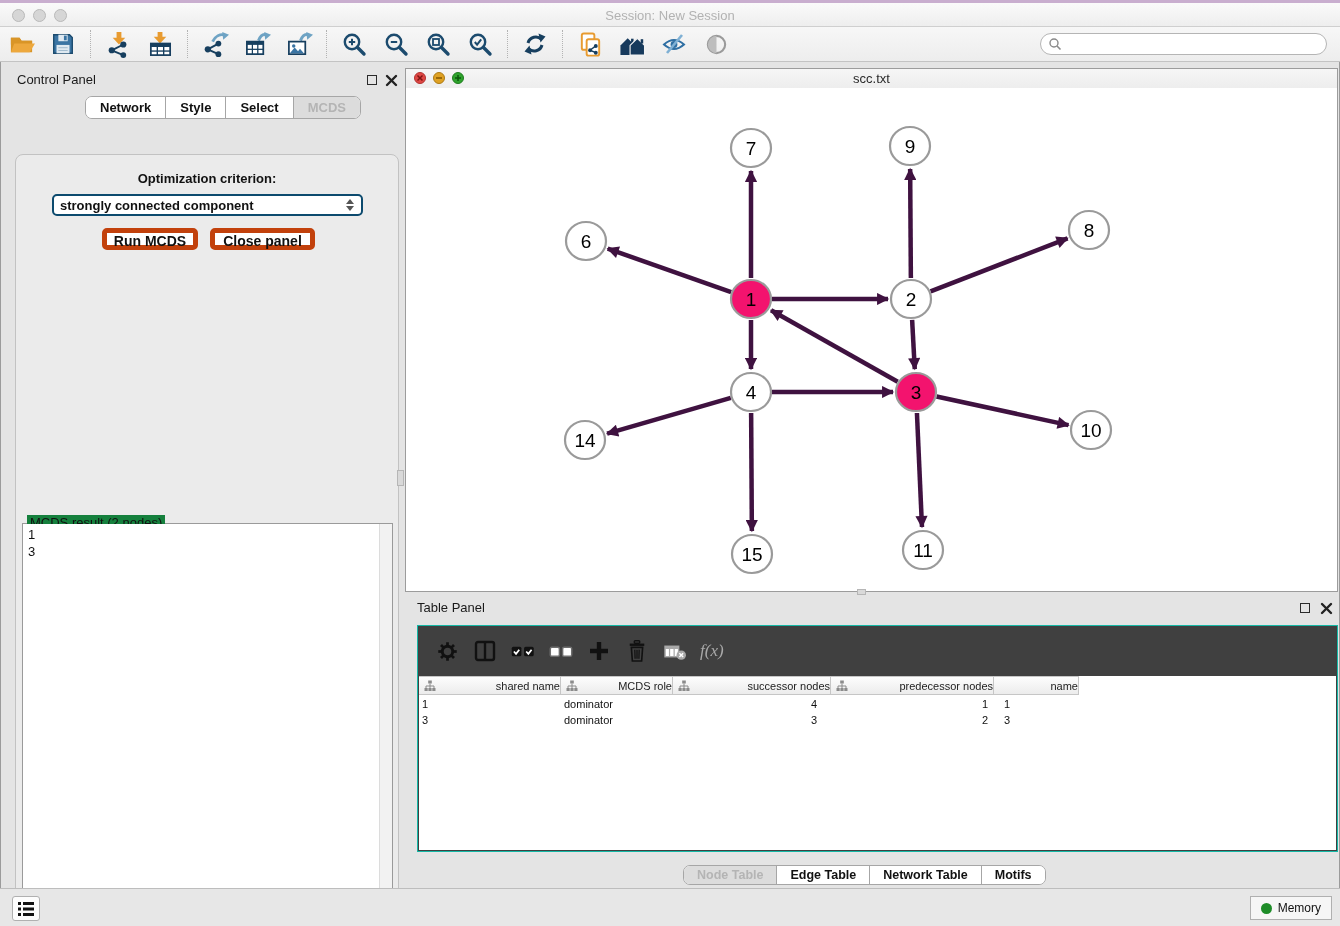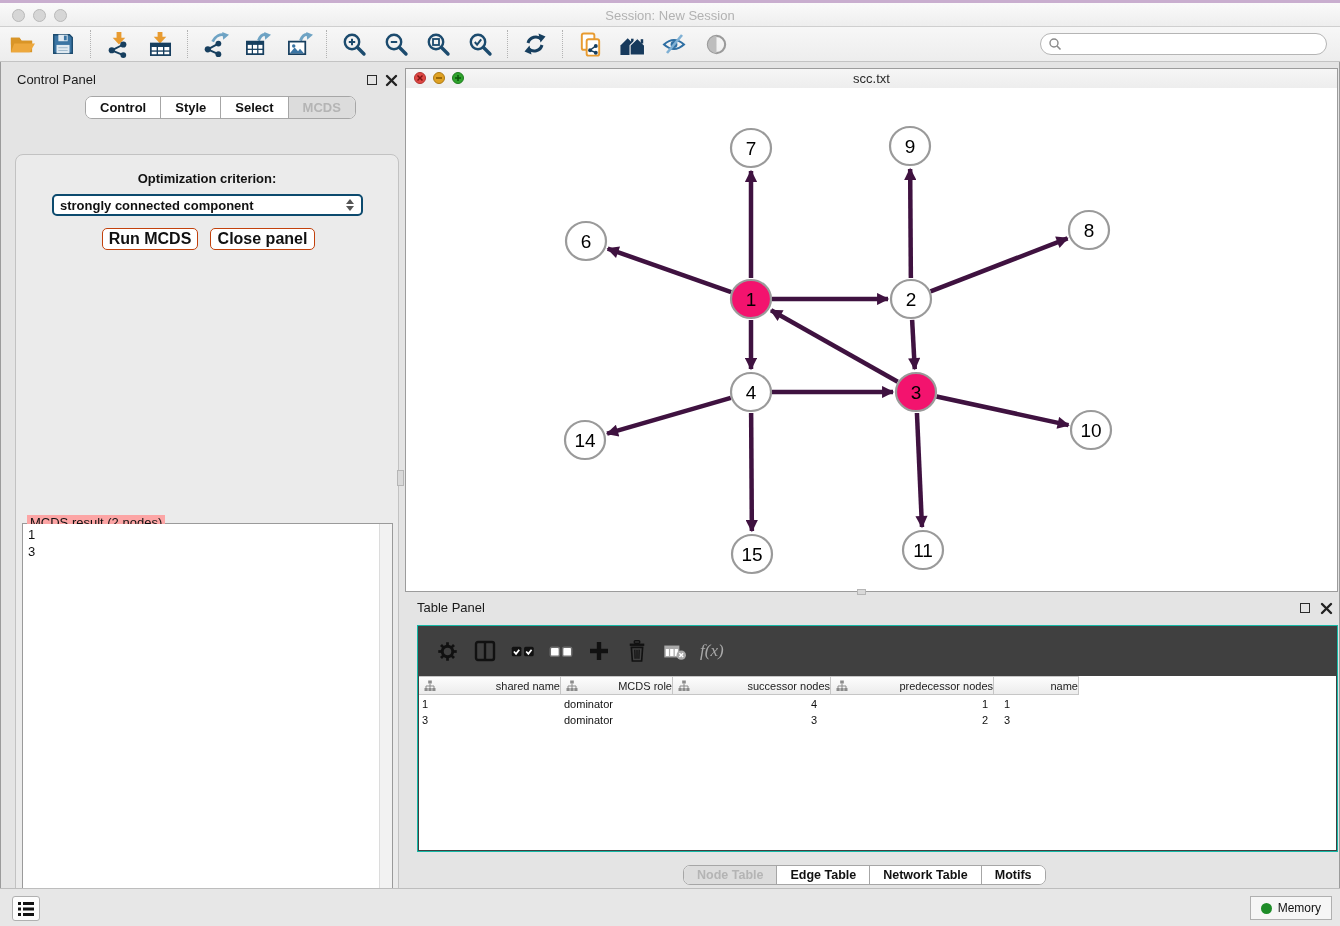--- a/index.html
+++ b/index.html
@@ -39,28 +39,28 @@
 
   .cp-content { position:absolute; left:8px; top:56px; width:384px; height:762px;
     background:#ebebeb; border:1px solid #c2c2c2; border-radius:8px 8px 0 0;margin-top:36px; }
   .opt-label { position:absolute; left:0; right:0; top:16px; text-align:center; font-size:13px; font-weight:bold; color:#111; }
   .dropdown { position:absolute; left:36px; top:39px; width:311px; height:22px; background:#fff;
     border:2px solid #0c4a6e; border-radius:5px; display:flex; align-items:center; padding:8px 6px; }
   .dropdown .dd-text { flex:1; font-size:13px; font-weight:bold; color:#111; }
   .dd-arrows { width:10px; display:flex; flex-direction:column; align-items:center; gap:2px; }
   .dd-arrows .up { width:0; height:0; border-left:4px solid transparent; border-right:4px solid transparent; border-bottom:5px solid #555; }
   .dd-arrows .down { width:0; height:0; border-left:4px solid transparent; border-right:4px solid transparent; border-top:5px solid #555; }
-  .cp-btn { position:absolute; top:73px; height:22px; background:#fff; border:1px solid #c2410c; border-radius:5px;
-    font-size:16px; font-weight:bold; color:#111; font-family:"Liberation Sans",sans-serif; }
+  .cp-btn { position:absolute; top:73px; height:22px; background:#fff; border:5px solid #c2410c; border-radius:5px;
+    font-size:14px; font-weight:bold; color:#111; font-family:"Liberation Sans",sans-serif; }
   .btn-run { left:86px; width:96px; }
   .btn-closepanel { left:194px; width:105px; }
 
   .result-fieldset { position:absolute; left:6px; top:368px; width:371px; height:376px;
     border:1px solid #9a9a9a; background:#fff; }
-  .result-legend { position:absolute; left:4px; top:-9px; background:#fca5a5; padding:0 3px; font-size:13px; color:#111; }
+  .result-legend { position:absolute; left:4px; top:-9px; background:#15803d; padding:0 3px; font-size:13px; color:#111; }
   .result-area { position:absolute; inset:0; background:#fff; overflow:hidden; }
   .result-lines { position:absolute; left:5px; top:2px; font-size:13px; color:#111; line-height:17px; white-space:pre; }
   .result-track { position:absolute; right:0; top:0; bottom:0; width:13px; background:#f2f2f2; border-left:1px solid #dcdcdc; }
 
   .v-handle { position:absolute; left:397px; top:470px; width:7px; height:16px; background:#d9d9d9; border:1px solid #b6b6b6; }
   .h-handle { position:absolute; left:857px; top:589px; width:9px; height:6px; background:#d9d9d9; border:1px solid #b6b6b6; }
 
   
   .network-window { position:absolute; left:405px; top:68px; width:933px; height:524px;
     border:1px solid #9c9c9c; background:#fff; }
@@ -272,21 +272,21 @@
       <span class="panel-title">Control Panel</span>
       <span class="float-btn cp-float"></span>
       <span class="close-btn cp-close">
         <svg width="13" height="13" viewBox="0 0 13 13">
             <line x1="2" y1="2" x2="11" y2="11" stroke="#222" stroke-width="2.4" stroke-linecap="round"></line>
             <line x1="11" y1="2" x2="2" y2="11" stroke="#222" stroke-width="2.4" stroke-linecap="round"></line>
           </svg>
       </span>
     </div>
     <div class="seg-tabs cp-tabs" id="cp-tabs">
-        <span class="seg">Control</span>
+        <span class="seg">Network</span>
         <span class="seg">Style</span>
         <span class="seg">Select</span>
         <span class="seg active">MCDS</span>
       </div>
     <div class="cp-content">
       <div class="opt-label">Optimization criterion:</div>
       <div class="dropdown">
         <span class="dd-text">strongly connected component</span>
         <span class="dd-arrows">
             <span class="up"></span>

